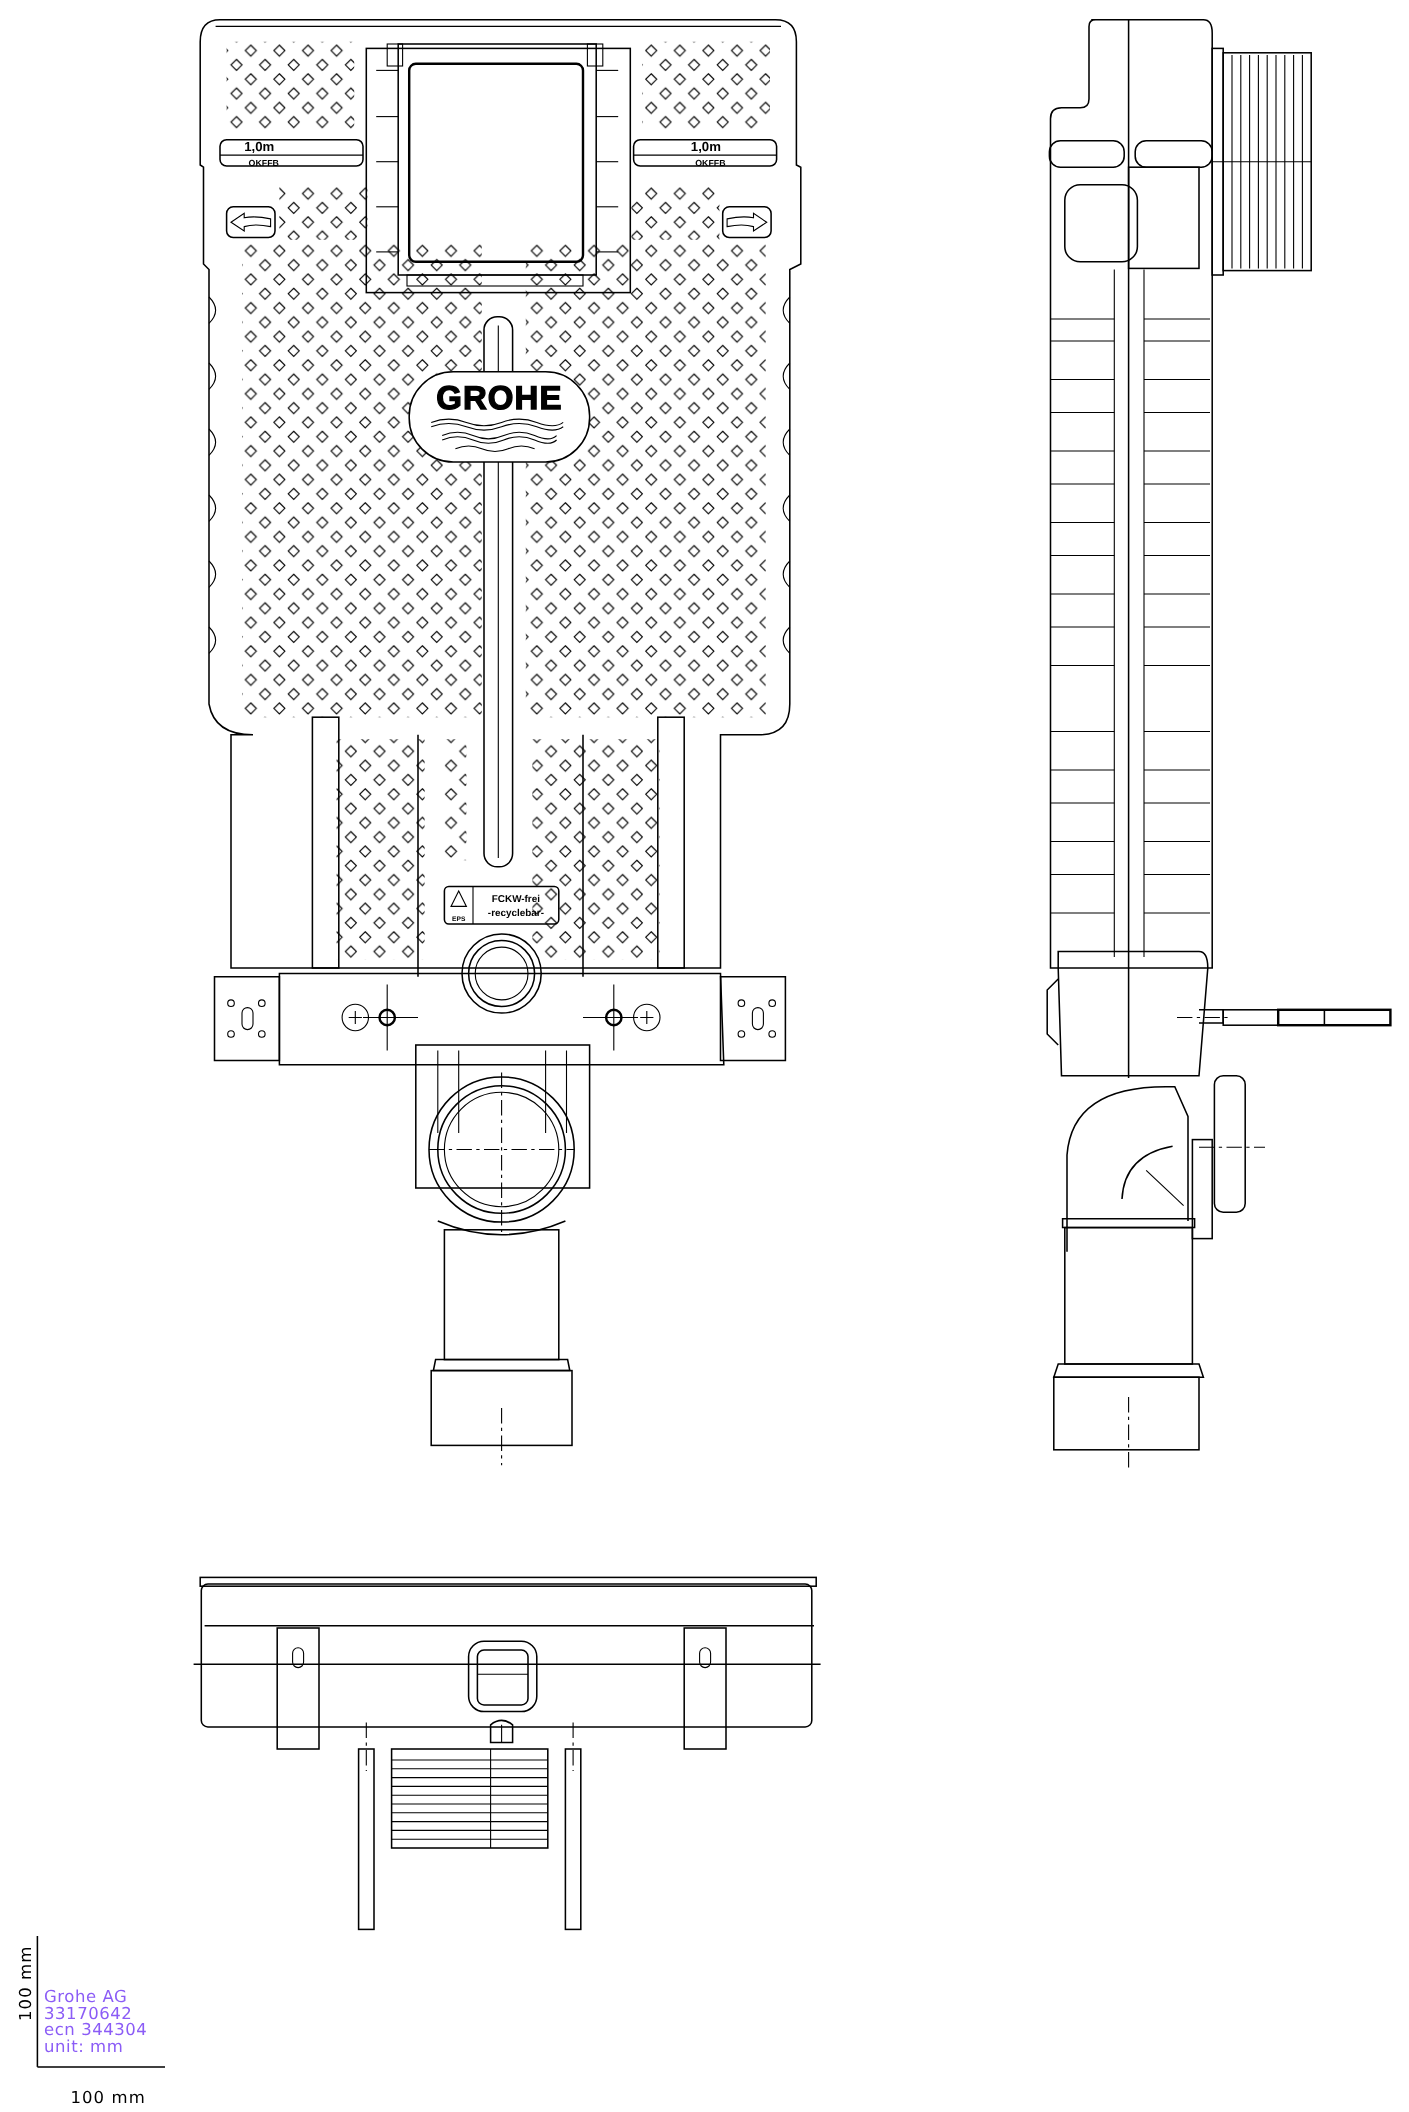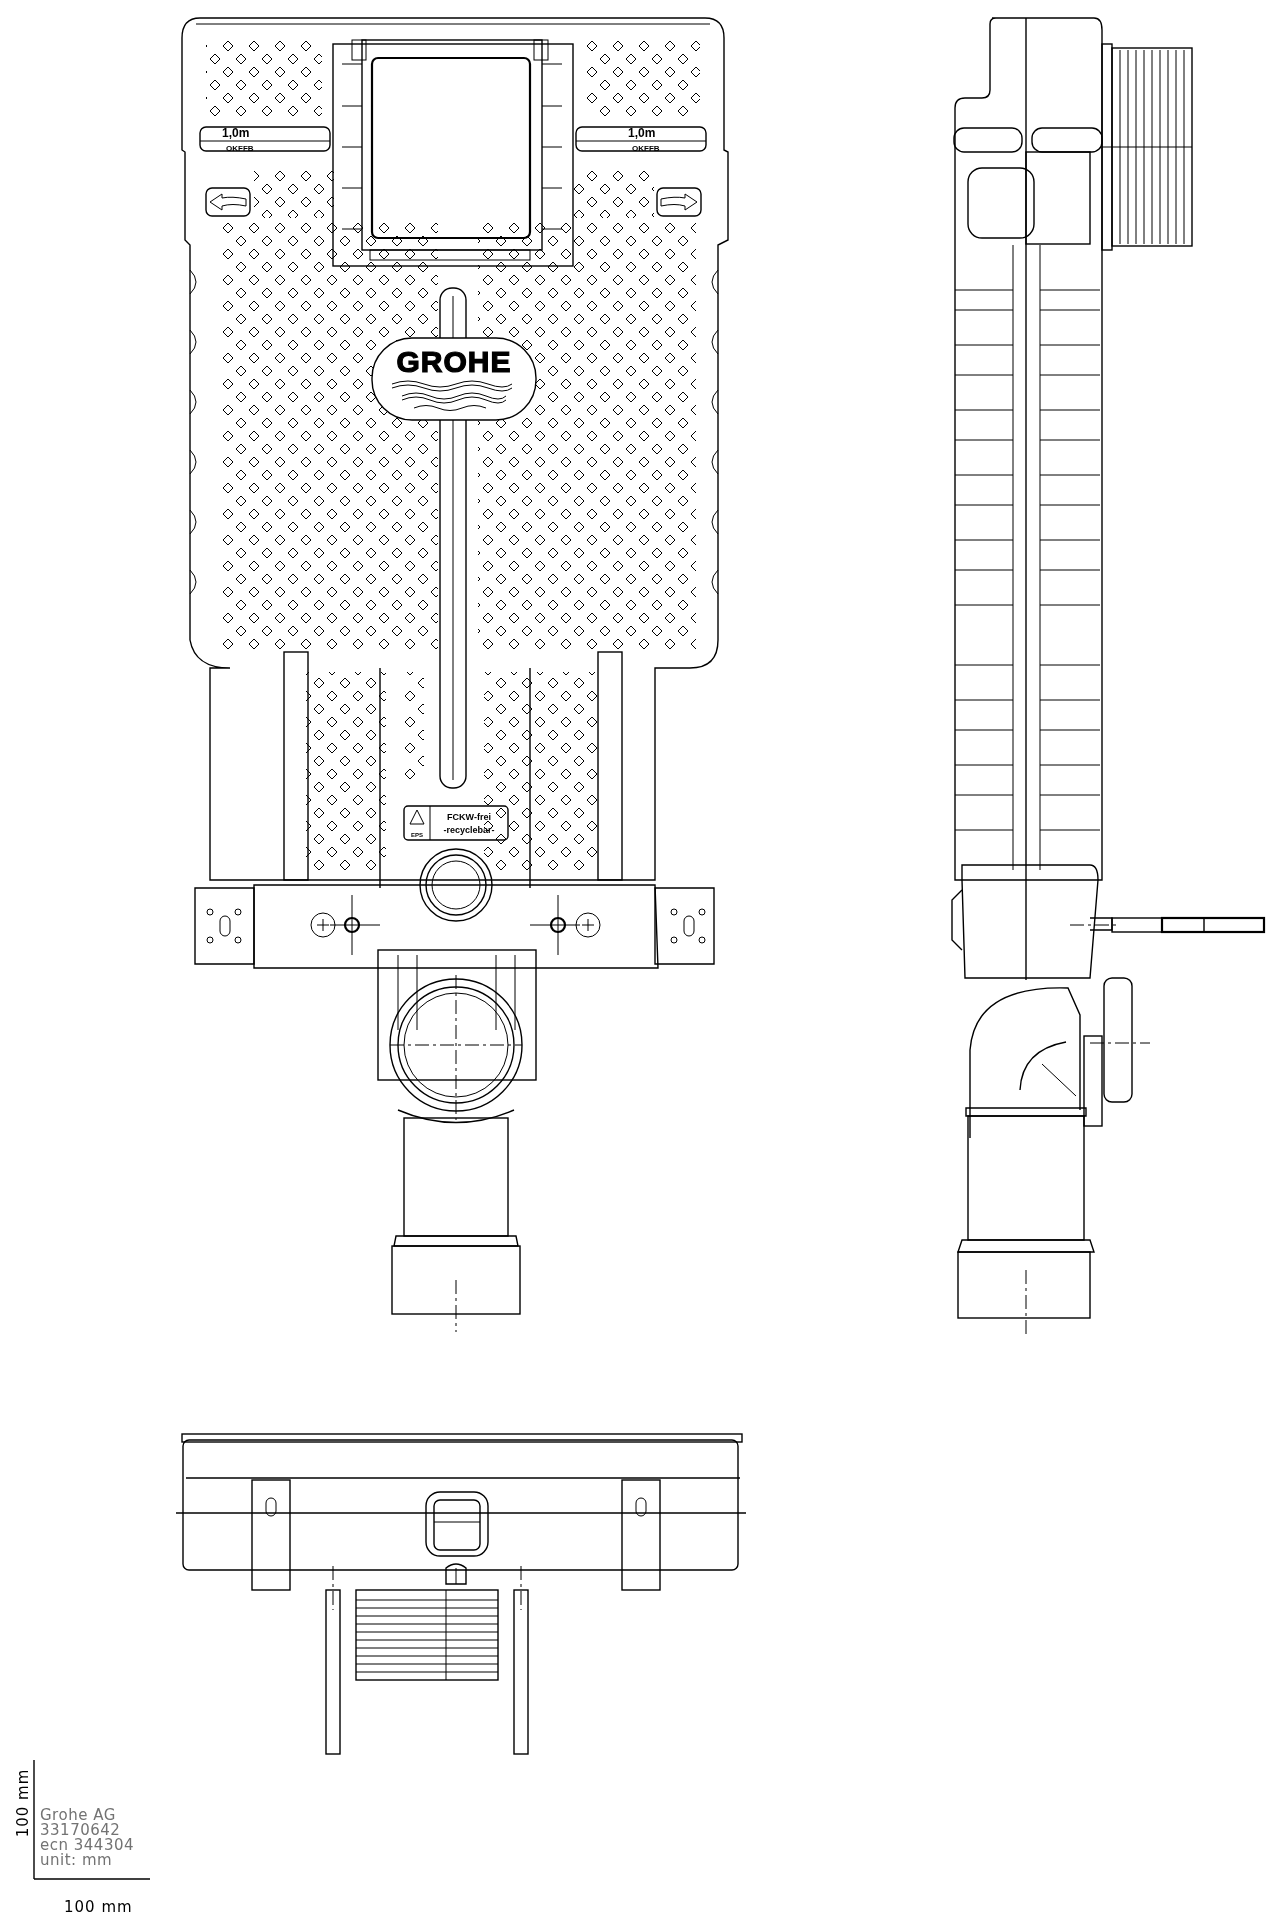--- a/index.html
+++ b/index.html
@@ -5,21 +5,21 @@
   html, body { margin:0; padding:0; background:#ffffff; }
   body { width:1281px; height:1920px; position:relative; overflow:hidden; font-family:"Liberation Sans", sans-serif; }
   svg { position:absolute; left:0; top:0; }
   .ln { fill:none; stroke:#000; stroke-width:1.4; }
   .lt { fill:none; stroke:#000; stroke-width:1; }
   .lb { fill:none; stroke:#000; stroke-width:2.2; }
   .dash { fill:none; stroke:#000; stroke-width:1; stroke-dasharray:14 4 3 4; }
   .wh { fill:#fff; stroke:#000; stroke-width:1.4; }
   .txt { font-family:"Liberation Sans", sans-serif; fill:#000; }
   .bold { font-weight:bold; }
-  .titleblock { position:absolute; left:40px; top:1808px; font-family:"DejaVu Sans", sans-serif; font-size:15px; line-height:15px; color:#737373; }
+  .titleblock { position:absolute; left:40px; top:1808px; font-family:"DejaVu Sans", sans-serif; font-size:15px; line-height:15px; color:#8b5cf6; }
   .titleblock div { white-space:nowrap; letter-spacing:0.5px; }
   .scale-x { position:absolute; left:64px; top:1898px; font-family:"DejaVu Sans", sans-serif; font-size:15px; letter-spacing:1px; }
   .scale-y { position:absolute; left:-22px; top:1794px; transform:rotate(-90deg); transform-origin:center; font-family:"DejaVu Sans", sans-serif; font-size:15px; letter-spacing:1px; width:90px; text-align:center; }
 </style>
 </head>
 <body>
 
 <svg width="1281" height="1920" viewBox="0 0 1281 1920">
 
   <g>

